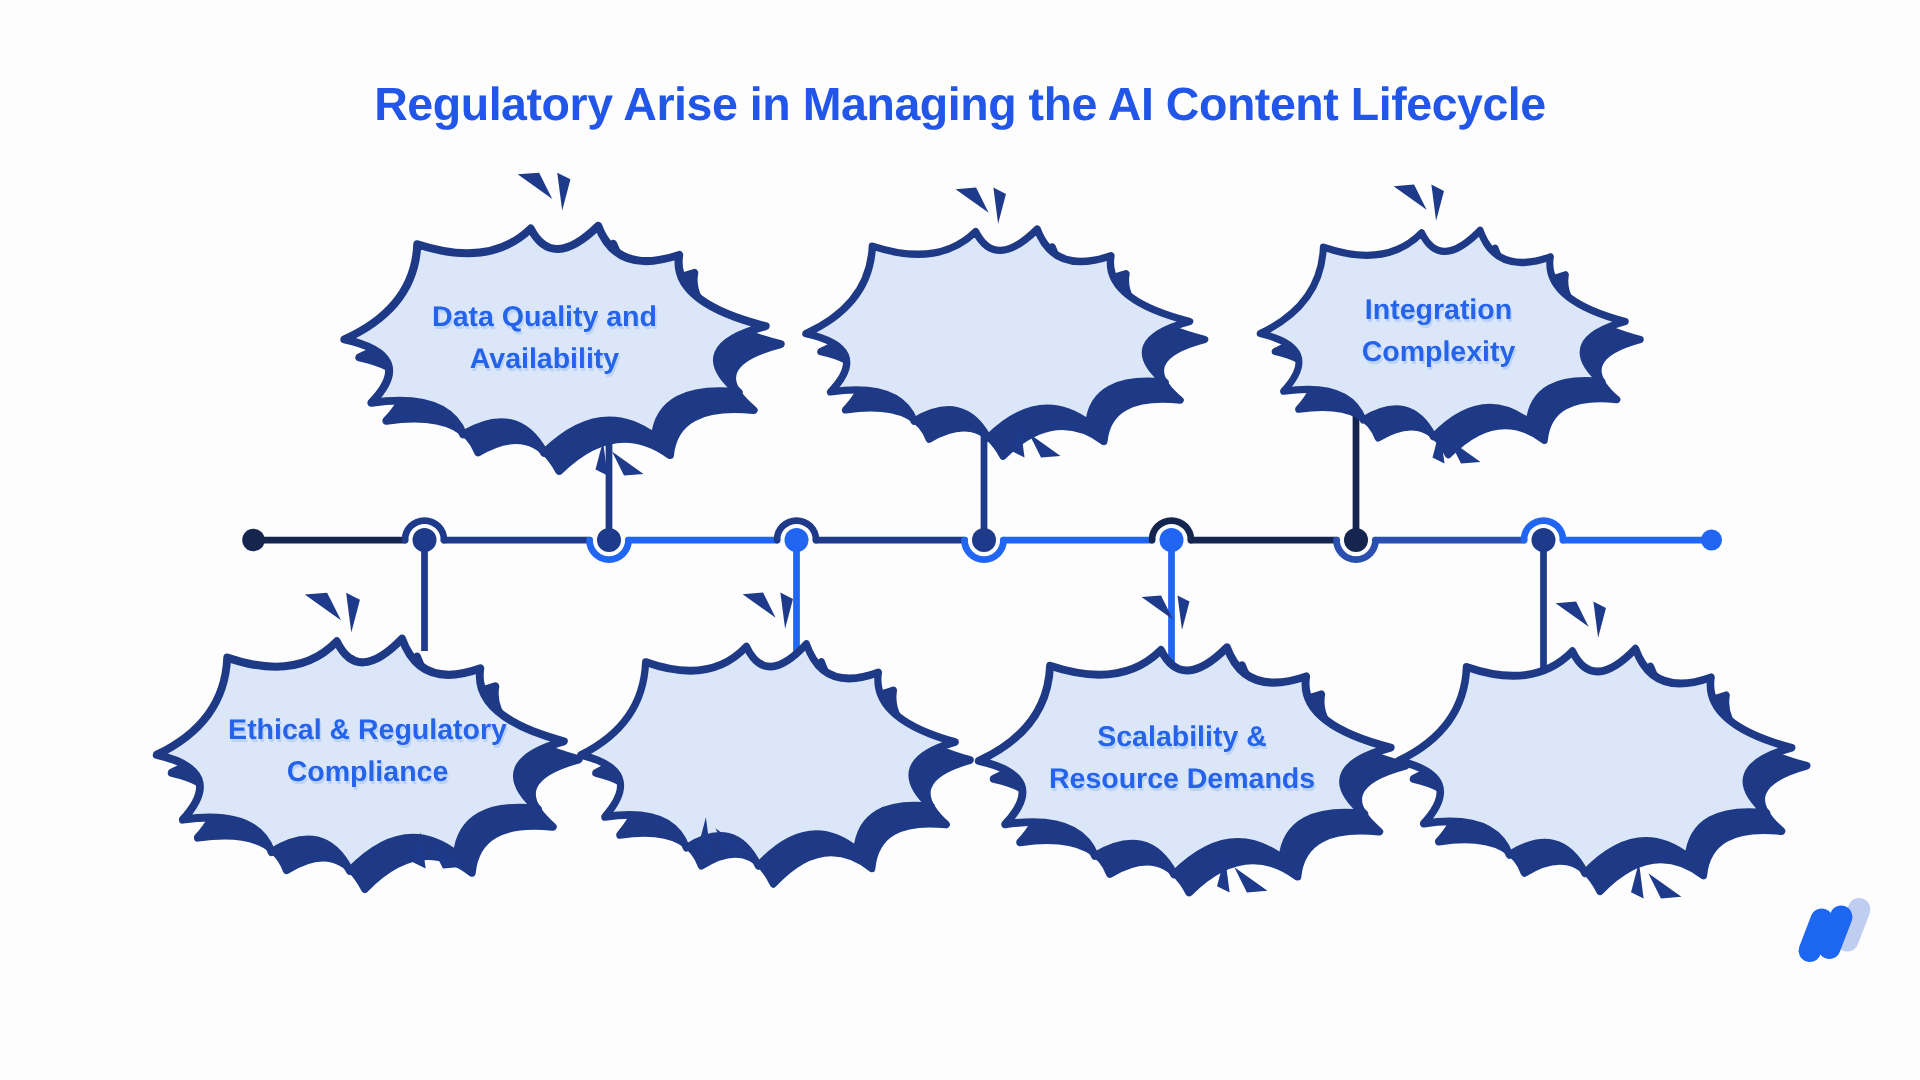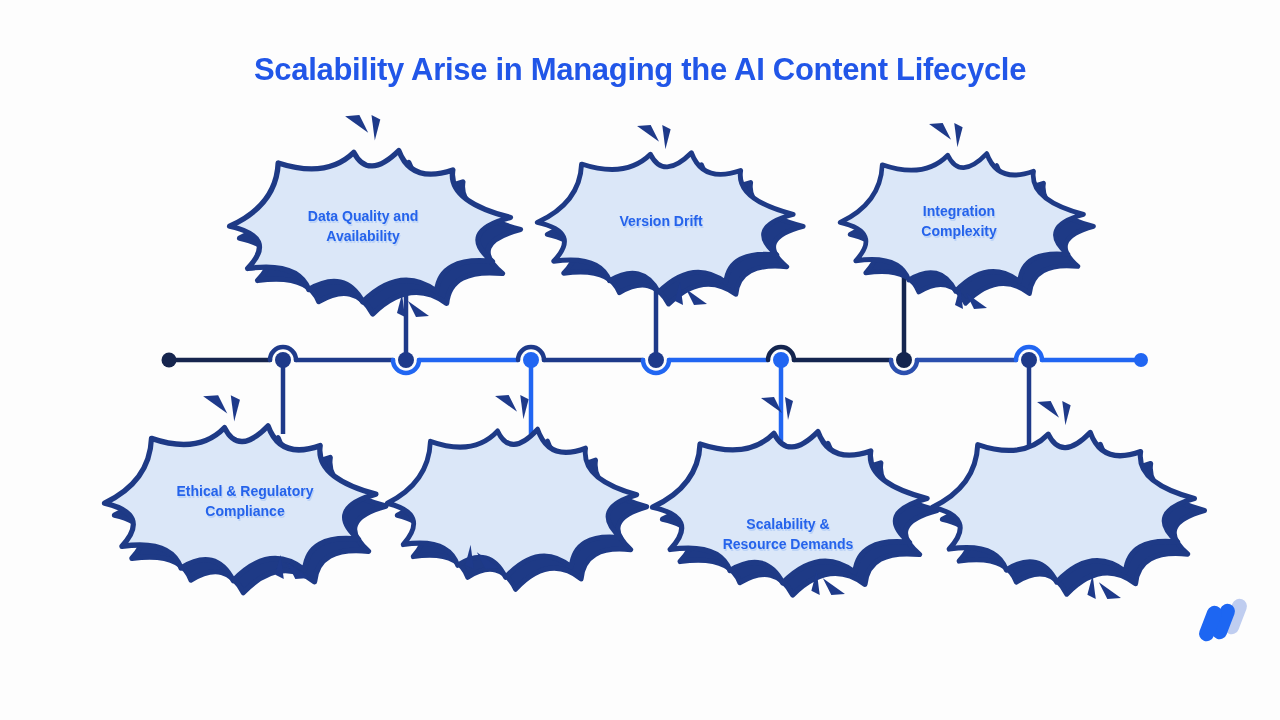--- a/index.html
+++ b/index.html
@@ -8,21 +8,21 @@
     background:#fdfdfd;font-family:"Liberation Sans",sans-serif;
   }
   .page-title{
     position:absolute;left:0;top:52px;width:1280px;
     text-align:center;font-size:31px;font-weight:bold;
     letter-spacing:-0.3px;color:#2156e8;
   }
   .diagram-svg{position:absolute;left:0;top:0;}
   .challenge-label{
     position:absolute;transform:translate(-50%,-50%);
-    text-align:center;font-size:14px;font-weight:bold;line-height:1.45;
+    text-align:center;font-size:19px;font-weight:bold;line-height:1.45;
     color:#2563eb;white-space:pre-line;
     text-shadow:1px 2px 0 #bcd3f6;
   }
   .brand-logo{position:absolute;left:1202px;top:596px;width:54px;height:52px;}
   .logo-bar{position:absolute;width:15px;height:37px;border-radius:9px;}
   .logo-bar.light{left:26px;top:2px;background:#bfcdf0;transform:rotate(21deg);}
   .logo-bar.mid{left:14px;top:7px;background:#1d66f2;transform:rotate(21deg);}
   .logo-bar.left{left:1px;top:9px;background:#1d66f2;transform:rotate(21deg);}
 </style>
 </head>
@@ -122,30 +122,29 @@
       <use href="#sparkpair" transform="translate(310,580) rotate(180) scale(1.05)"></use>
       <use href="#sparkpair" transform="translate(494,394) scale(1.05)"></use>
       <use href="#sparkpair" transform="translate(500,570) rotate(180) scale(1.05)"></use>
       <use href="#sparkpair" transform="translate(760,396) scale(1.0)"></use>
       <use href="#sparkpair" transform="translate(846,596) rotate(180) scale(1.05)"></use>
       <use href="#sparkpair" transform="translate(1036,400) scale(1.05)"></use>
       <use href="#sparkpair" transform="translate(1122,600) rotate(180) scale(1.05)"></use>
     </g>
   </svg>
 
-  <div class="page-title">Scalability Arise in Managing the AI Content Lifecycle</div>
+  <div class="page-title">Regulatory Arise in Managing the AI Content Lifecycle</div>
 
   <div class="challenge-label" style="left:363px;top:226px;width:220px;">Data Quality and
 Availability</div>
-  <div class="challenge-label" style="left:661px;top:221px;width:180px;">Version Drift</div>
   <div class="challenge-label" style="left:959px;top:221px;width:180px;">Integration
 Complexity</div>
   <div class="challenge-label" style="left:245px;top:501px;width:230px;">Ethical &amp; Regulatory
 Compliance</div>
-  <div class="challenge-label" style="left:788px;top:506px;width:210px;margin-top:28px;">Scalability &amp;
+  <div class="challenge-label" style="left:788px;top:506px;width:210px;">Scalability &amp;
 Resource Demands</div>
 
   <div class="brand-logo">
     <div class="logo-bar light"></div>
     <div class="logo-bar mid"></div>
     <div class="logo-bar left"></div>
   </div>
 
 </div>
 

